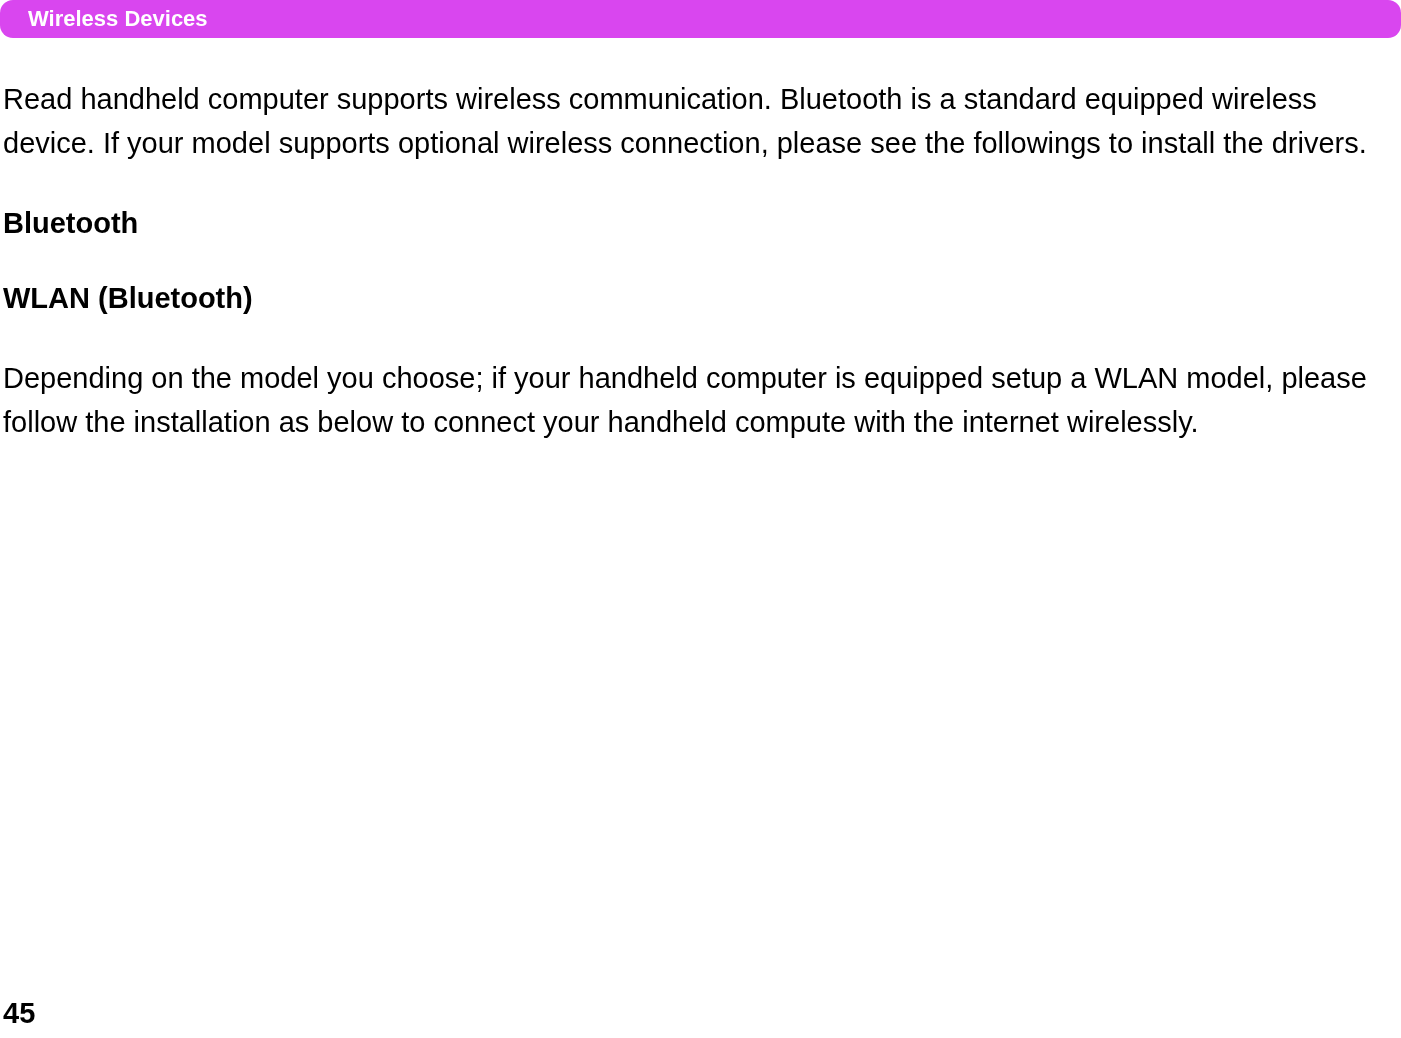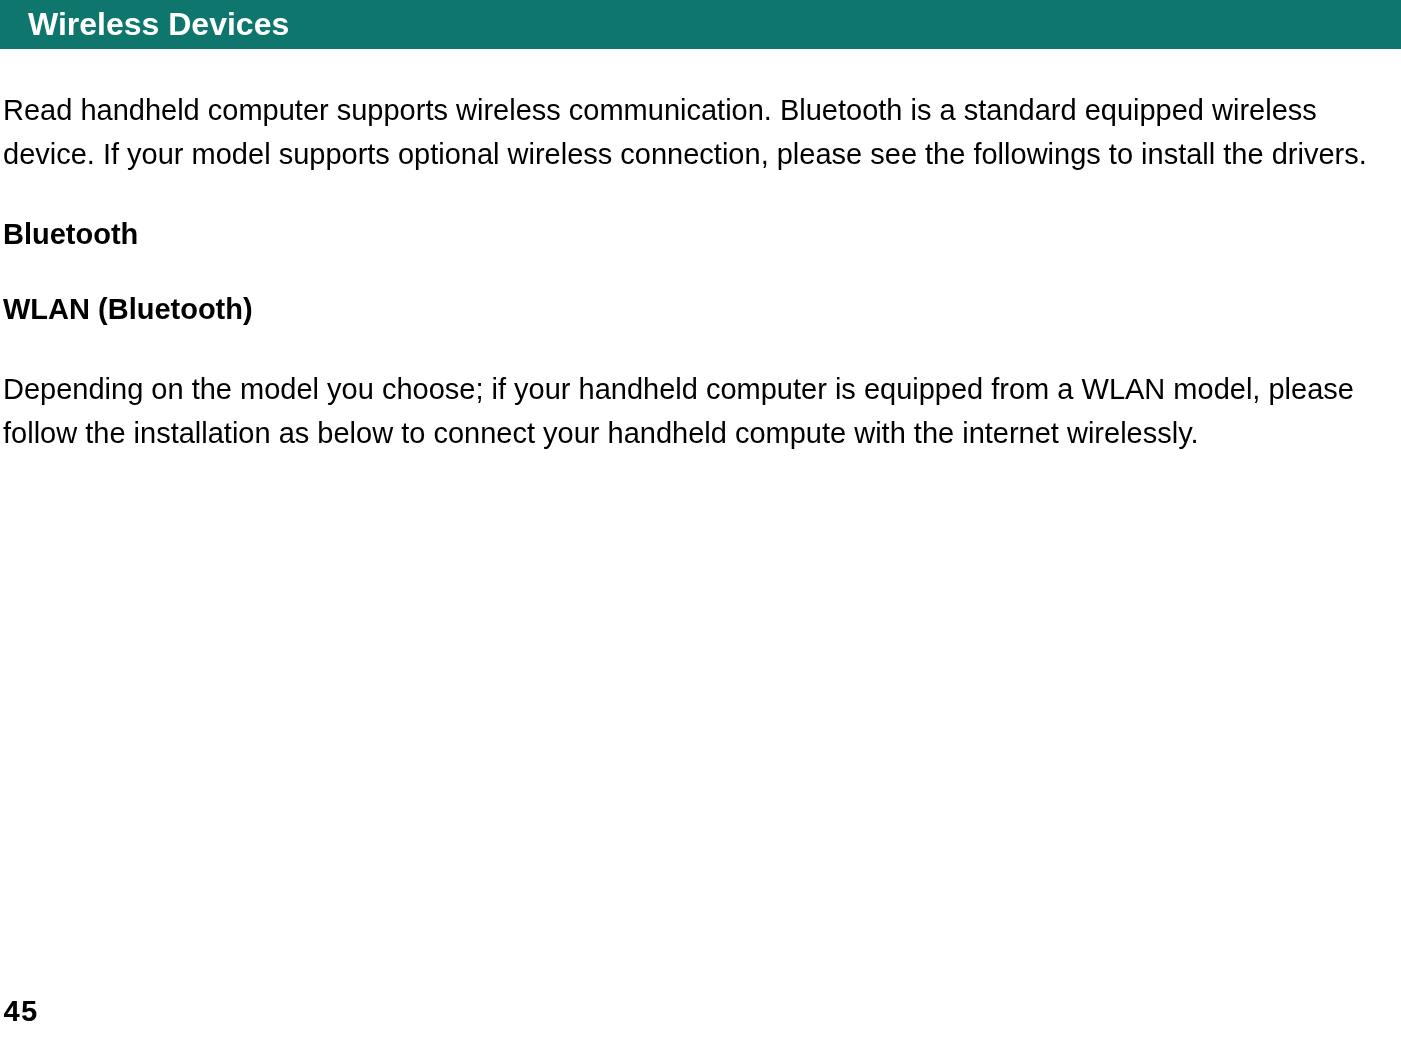--- a/index.html
+++ b/index.html
@@ -8,25 +8,26 @@
       box-sizing: border-box;
     }
     body {
       font-family: Arial, Helvetica, sans-serif;
       background: #ffffff;
       width: 1401px;
       height: 1038px;
       overflow: hidden;
     }
     .header {
-      background: #0f766e;
+      background: #d946ef;
       color: #ffffff;
       padding: 6px 0 6px 28px;
-      font-size: 32px;
+      font-size: 22px;
       font-weight: bold;
+      border-radius: 13px;
     }
     .content {
       padding: 40px 0 0 3px;
     }
     .intro-text {
       font-size: 29px;
       line-height: 1.5;
       color: #000000;
       margin-bottom: 42px;
     }
@@ -42,32 +43,31 @@
       color: #000000;
       margin-bottom: 42px;
     }
     .page-number {
       font-size: 29px;
       font-weight: bold;
       color: #000000;
       position: absolute;
       bottom: 8px;
       left: 3px;
-      font-family: Liberation Mono, monospace;
     }
   </style>
 </head>
 <body>
 
 <div class="header">
   <span>Wireless Devices</span>
 </div>
 
 <div class="content">
   <p class="intro-text">Read handheld computer supports wireless communication. Bluetooth is a standard equipped wireless device. If your model supports optional wireless connection, please see the followings to install the drivers.</p>
 
   <h2 class="section-heading">Bluetooth</h2>
 
   <h2 class="section-heading">WLAN (Bluetooth)</h2>
-  <p class="body-text">Depending on the model you choose; if your handheld computer is equipped from a WLAN model, please follow the installation as below to connect your handheld compute with the internet wirelessly.</p>
+  <p class="body-text">Depending on the model you choose; if your handheld computer is equipped setup a WLAN model, please follow the installation as below to connect your handheld compute with the internet wirelessly.</p>
 </div>
 
 <div class="page-number">45</div>
 
 </body></html>

